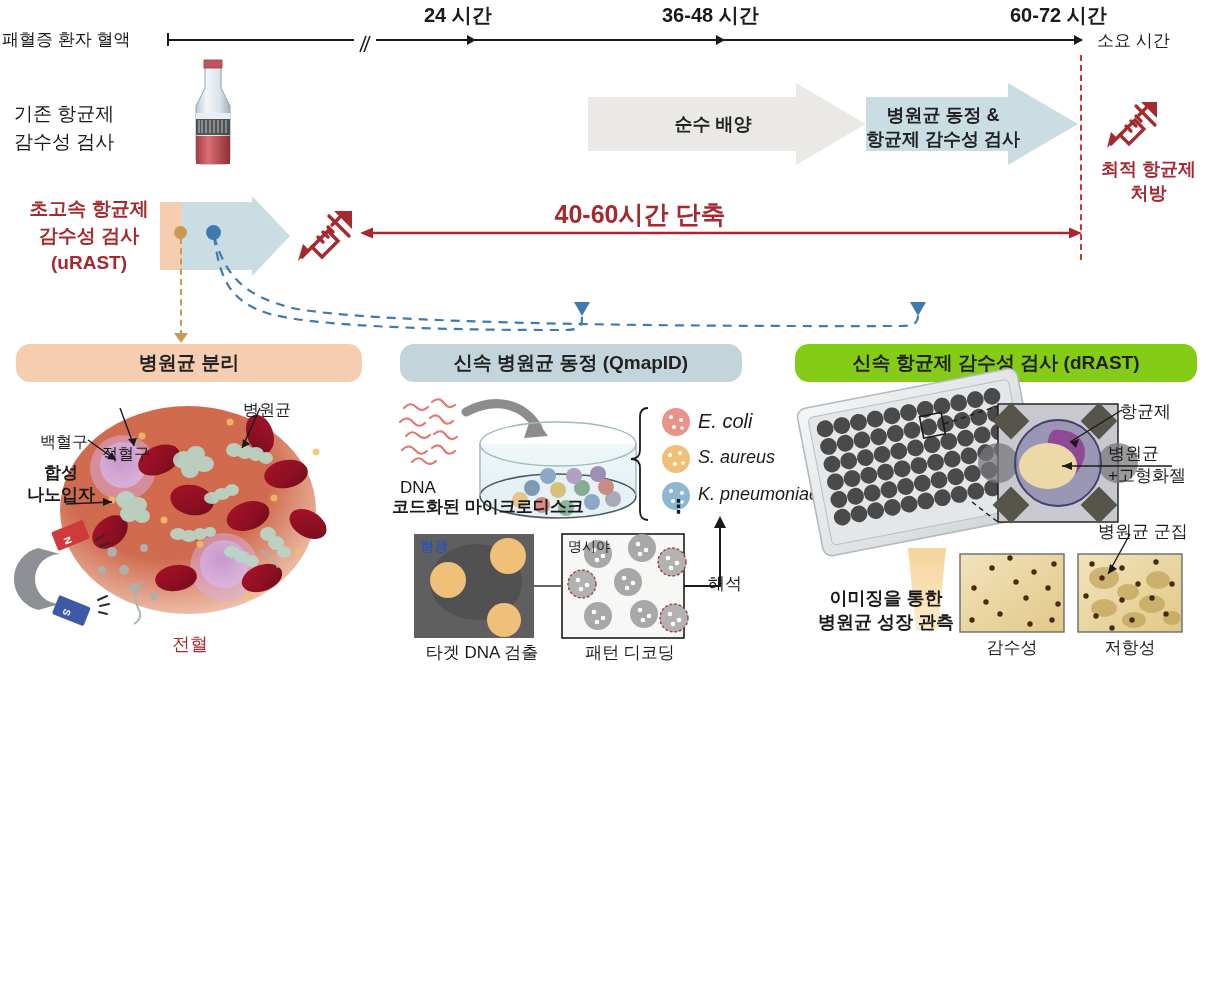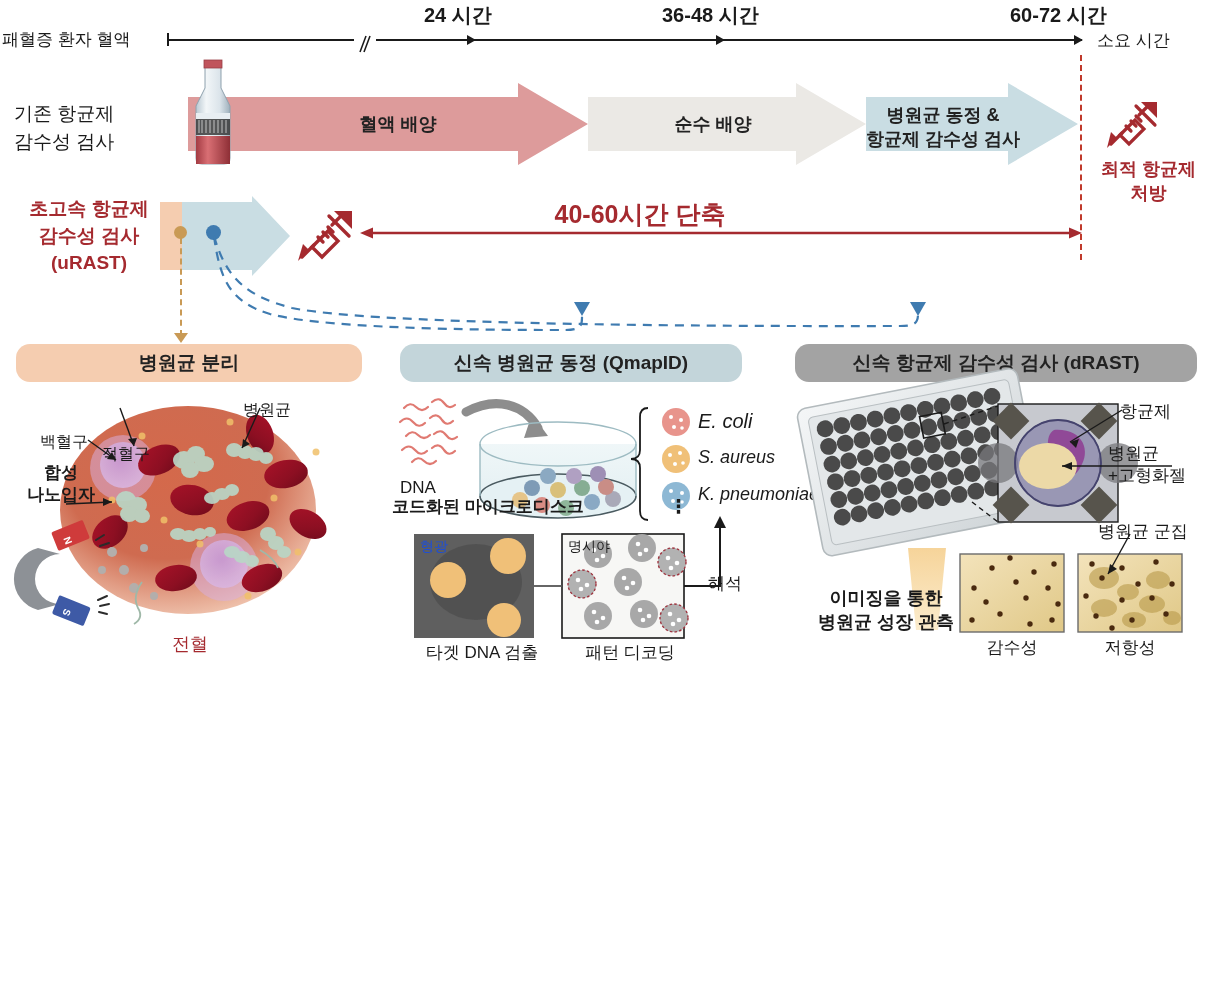--- a/index.html
+++ b/index.html
@@ -53,26 +53,20 @@
     <div class="tl-arrow" style="left:467px;top:35px;"></div>
     <div class="tl-arrow" style="left:716px;top:35px;"></div>
     <div class="tl-arrow" style="left:1074px;top:35px;"></div>
   </div>
 
   <div class="abs" style="left:14px;top:100px;width:160px;text-align:left;font-size:19px;line-height:1.45;">
     <div>기존 항균제</div>
     <div>감수성 검사</div>
   </div>
 
-  <div class="chev" style="left:188px;top:83px;width:400px;height:82px;">
-    <svg width="400" height="82" viewBox="0 0 400 82" style="position:absolute;left:0;top:0;">
-      <path d="M0 14 L330 14 L330 0 L400 41 L330 82 L330 68 L0 68 Z" fill="#dd9b9b"></path>
-    </svg>
-    <div class="txt" style="margin-left:20px;">혈액 배양</div>
-  </div>
 
   <div class="abs" style="left:180px;top:58px;">
     <svg width="66" height="110" viewBox="0 0 66 110">
       <defs>
         <linearGradient id="btlG" x1="0" y1="0" x2="1" y2="0">
           <stop offset="0%" stop-color="#b9c8d2"></stop>
           <stop offset="30%" stop-color="#f2f6f8"></stop>
           <stop offset="70%" stop-color="#dbe4ea"></stop>
           <stop offset="100%" stop-color="#9fb0bc"></stop>
         </linearGradient>
@@ -193,21 +187,21 @@
       <path d="M2 54 L13 43 L7 37 Z" fill="#a52a2f"></path>
     </svg>
   </div>
 
   <div class="phead" style="left:16px;top:344px;width:346px;height:38px;background:#f5cdb0;">
     <span>병원균 분리</span>
   </div>
   <div class="phead" style="left:400px;top:344px;width:342px;height:38px;background:#c3d5da;">
     <span>신속 병원균 동정 (QmapID)</span>
   </div>
-  <div class="phead" style="left:795px;top:344px;width:402px;height:38px;background:#a3a3a3;">
+  <div class="phead" style="left:795px;top:344px;width:402px;height:38px;background:#84cc16;">
     <span>신속 항균제 감수성 검사 (dRAST)</span>
   </div>
 
   <div class="abs" style="left:16px;top:392px;width:346px;height:230px;">
     <svg width="346" height="230" viewBox="0 0 346 230">
       <defs>
         <radialGradient id="bloodG" cx="42%" cy="34%" r="72%">
           <stop offset="0%" stop-color="#d4694b"></stop>
           <stop offset="55%" stop-color="#cf6b50"></stop>
           <stop offset="100%" stop-color="#f3cdb8"></stop>

